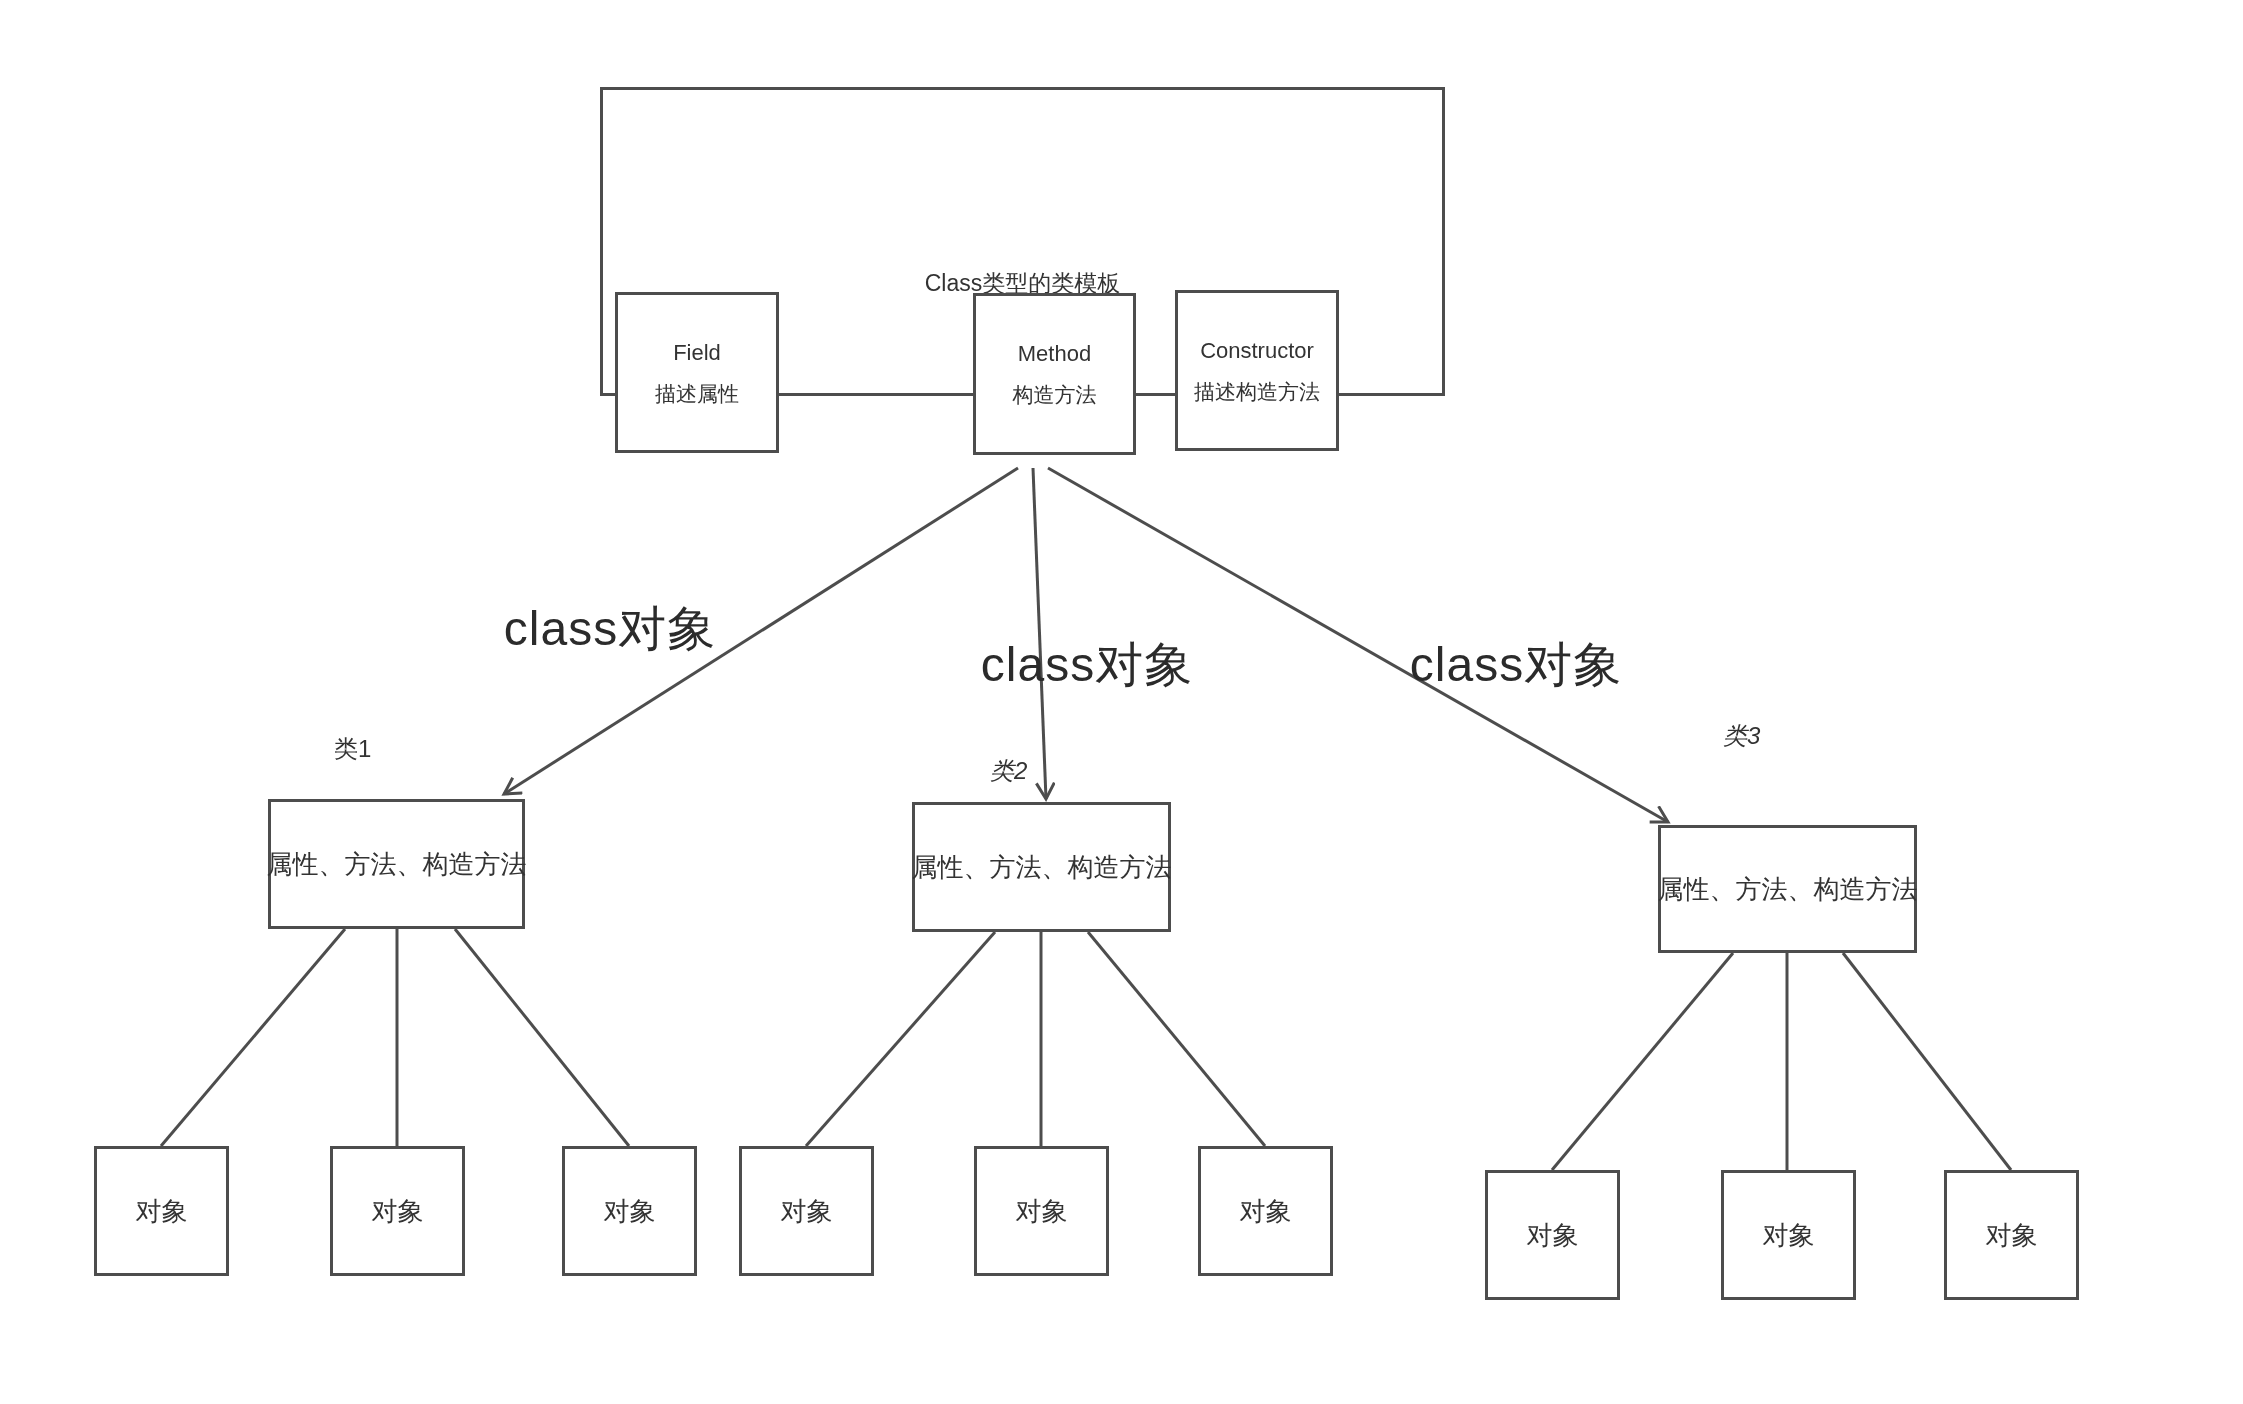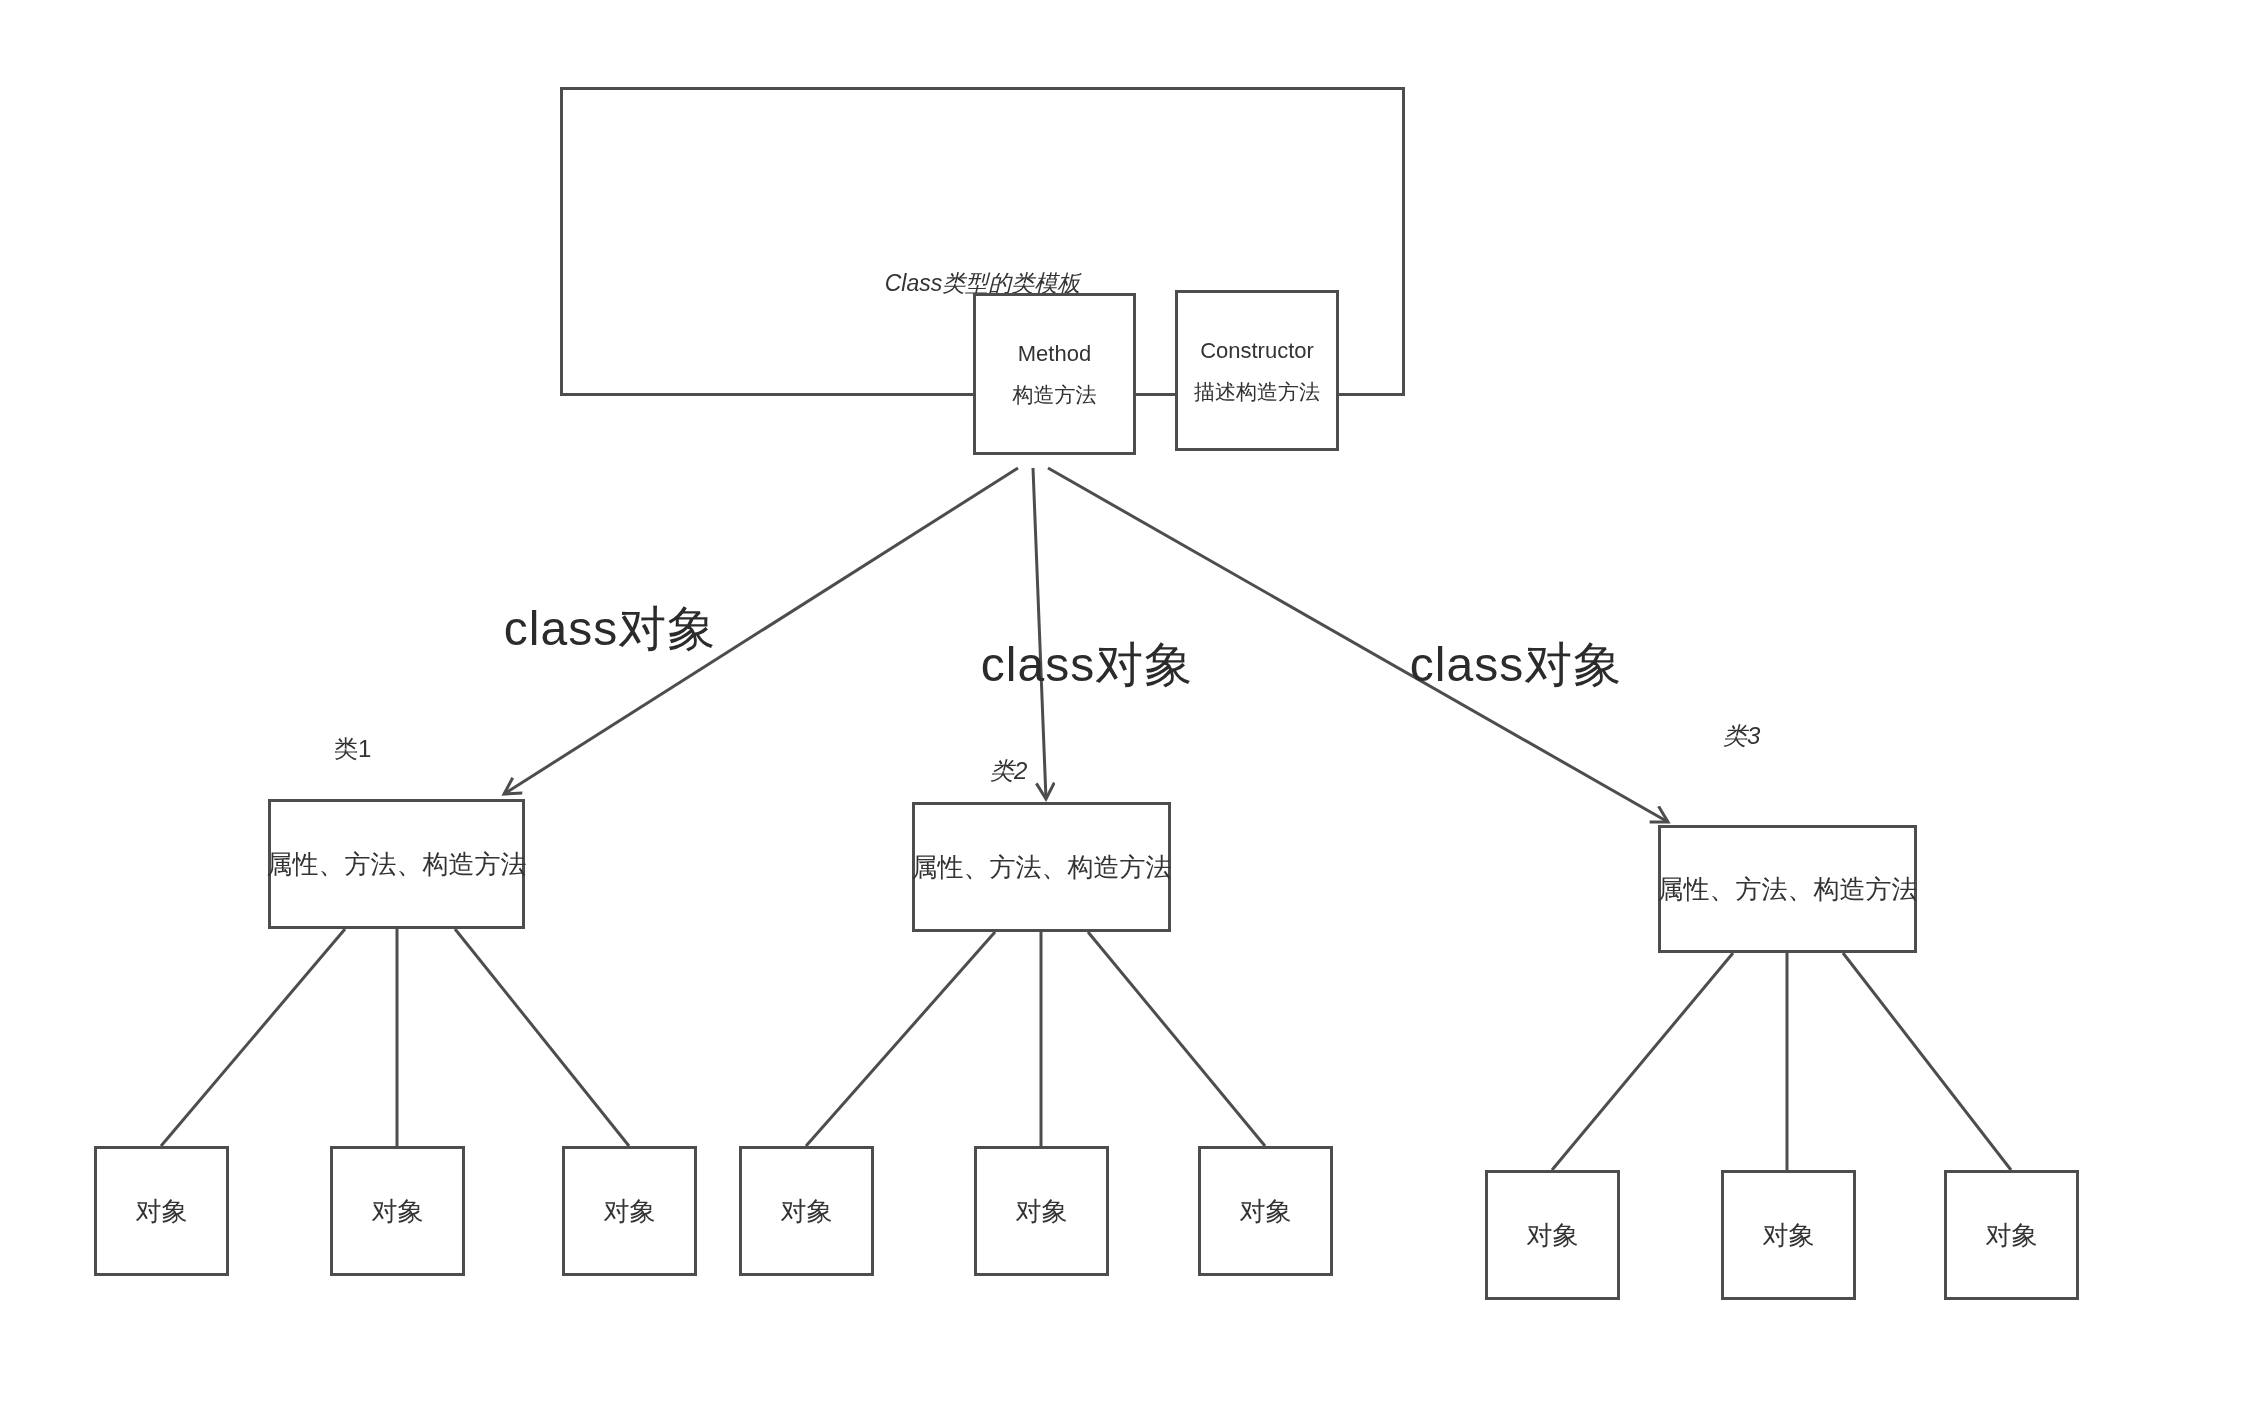--- a/index.html
+++ b/index.html
@@ -29,23 +29,22 @@
   .box{
     position:absolute;
     border:3px solid var(--line);
     background:var(--background);
     display:flex;
     align-items:center;
     justify-content:center;
     text-align:center;
   }
   .outer-box{
-    left:560px;top:87px;width:845px;height:309px;
+    left:600px;top:87px;width:845px;height:309px;
     display:block;
-    font-style:italic;
   }
   .outer-title{
     position:absolute;left:0;right:0;top:178px;
     text-align:center;
     font-size:23px;
     color:var(--text);
   }
   .inner-box{
     flex-direction:column;
     gap:14px;
@@ -129,20 +128,24 @@
 
     <line x1="1733" y1="953" x2="1552" y2="1170"></line>
     <line x1="1787" y1="953" x2="1787" y2="1170"></line>
     <line x1="1843" y1="953" x2="2011" y2="1170"></line>
   </svg>
 
   <div class="box outer-box">
     <div class="outer-title">Class类型的类模板</div>
   </div>
 
+  <div class="box inner-box field">
+    <div class="inner-title">Field</div>
+    <div class="inner-subtitle">描述属性</div>
+  </div>
 
   <div class="box inner-box method">
     <div class="inner-title">Method</div>
     <div class="inner-subtitle">构造方法</div>
   </div>
 
   <div class="box inner-box constructor">
     <div class="inner-title">Constructor</div>
     <div class="inner-subtitle">描述构造方法</div>
   </div>

